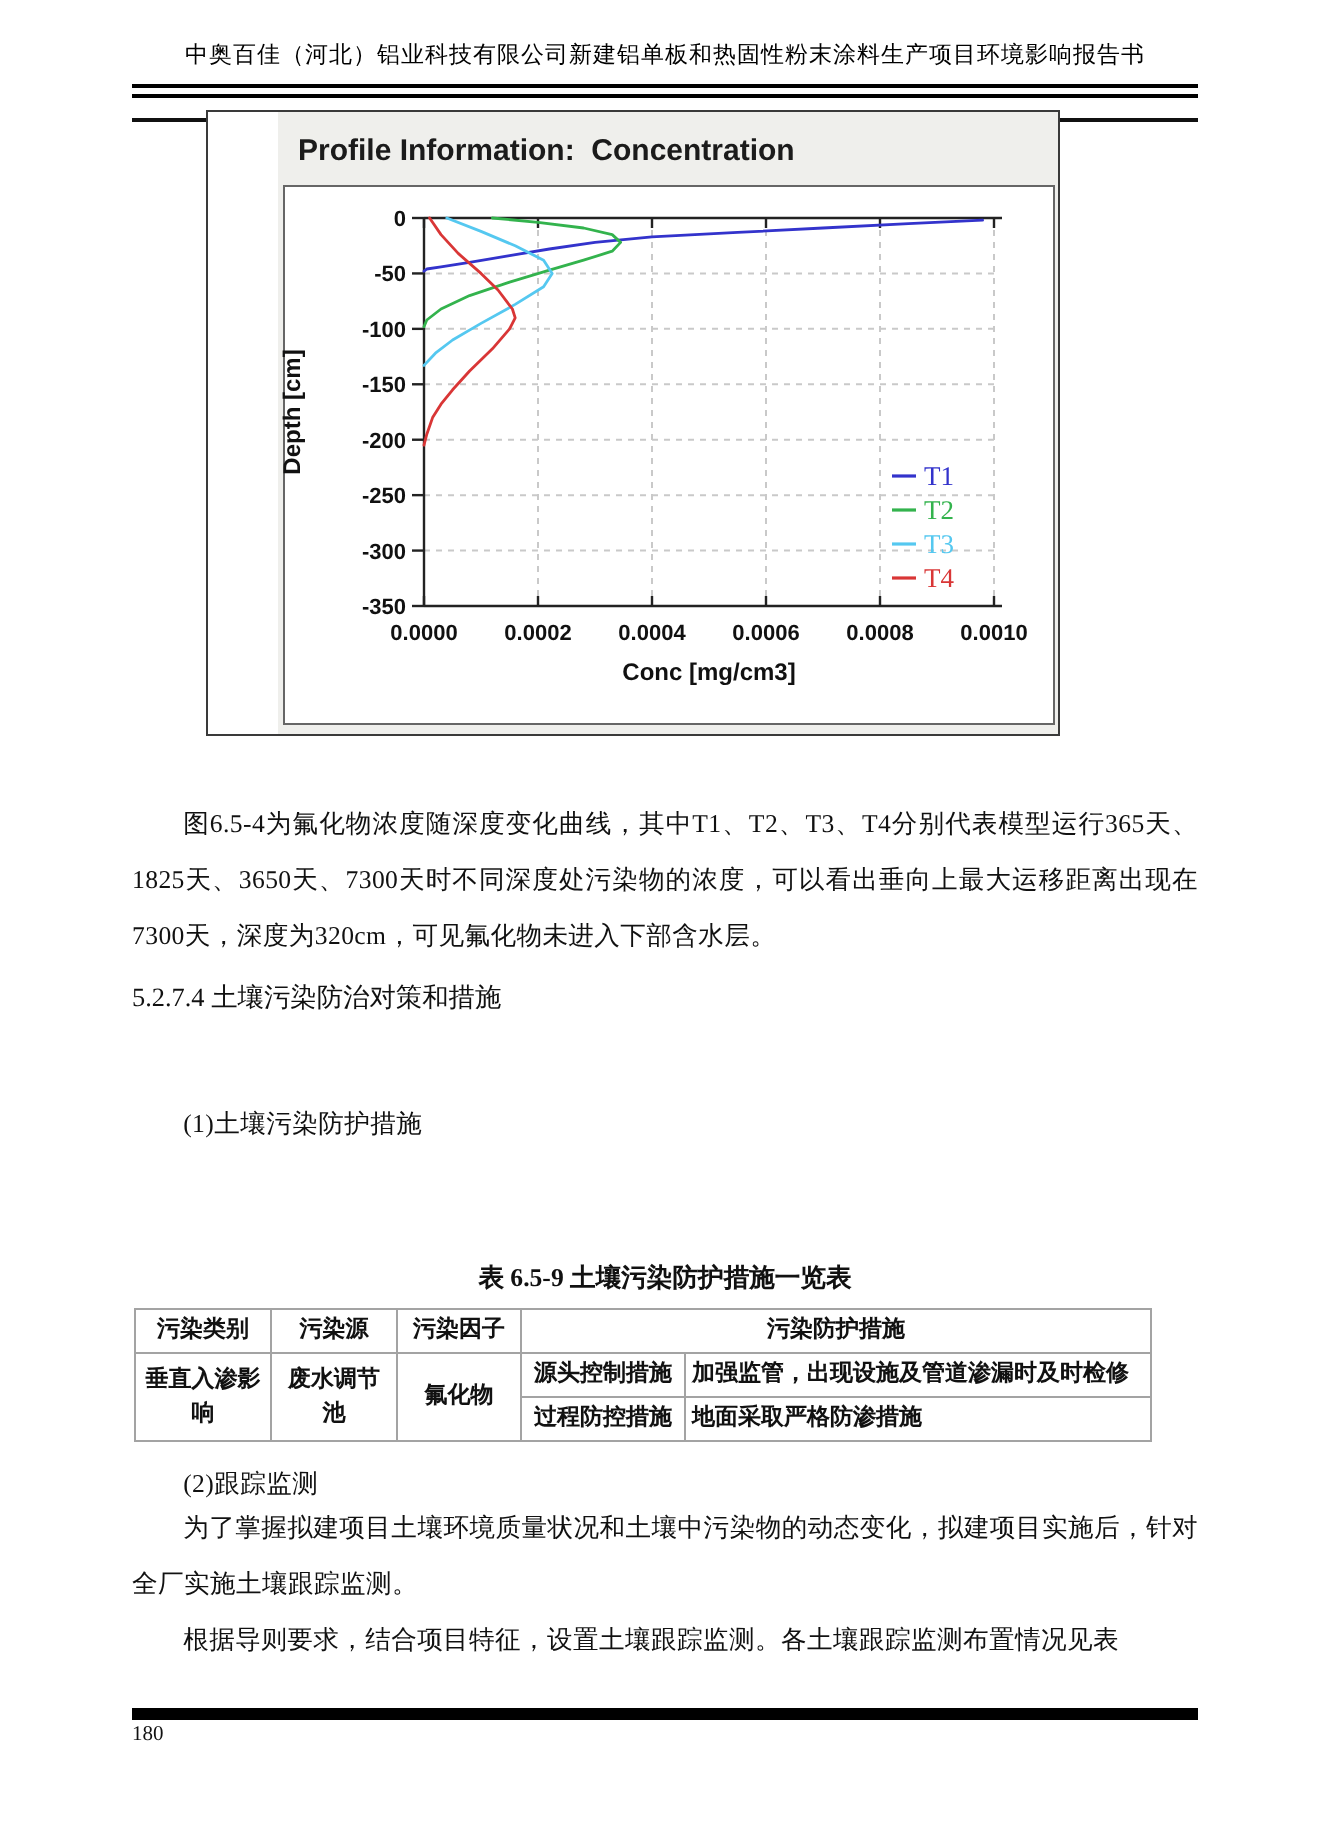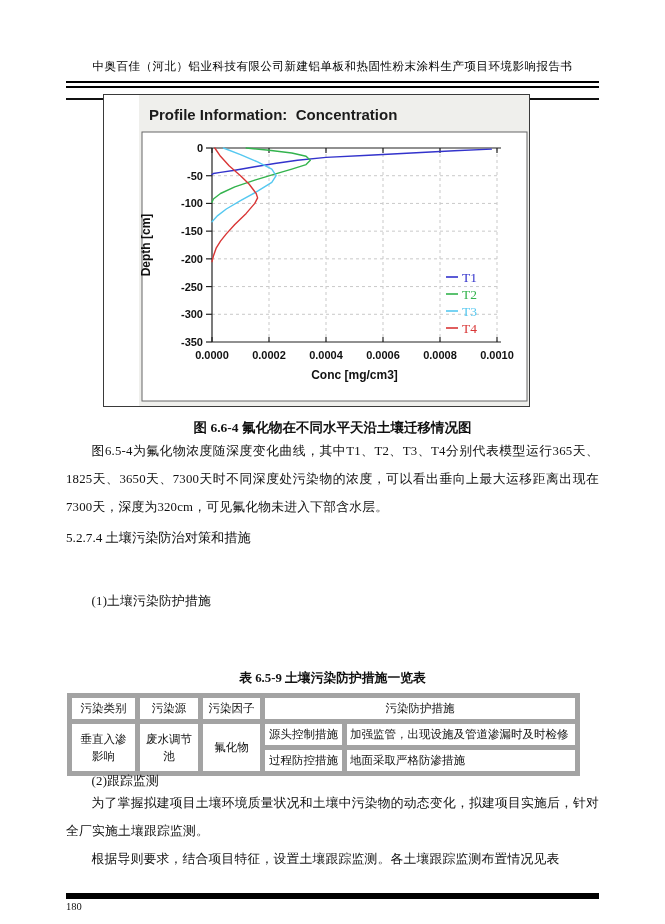--- a/index.html
+++ b/index.html
@@ -1,18 +1,18 @@
 <!DOCTYPE html>
 <html><head>
 <meta charset="utf-8">
 <style>
   html,body{margin:0;padding:0;background:#ffffff;}
   #page{position:relative;width:665px;height:924px;background:#fff;overflow:hidden;
         font-family:"Liberation Serif",serif;color:#111;}
-  .abs{position:absolute;margin-top:39px;}
+  .abs{position:absolute;}
 
   
   .doc-header{top:20px;left:66px;width:533px;text-align:center;font-size:11.5px;
               letter-spacing:.5px;color:#000;}
   .double-rule{top:42px;left:66px;width:533px;height:3px;
                border-top:2.5px solid #000;border-bottom:2.5px solid #000;}
   .thin-rule{top:59px;left:66px;width:533px;height:0;border-top:2px solid #111;}
 
   
   .figure{top:55px;left:103px;width:425px;height:311px;border:1px solid #3a3a3a;background:#fff;}
@@ -25,21 +25,21 @@
   .legend-label{font:400 13.5px "Liberation Serif",serif;}
 
   
   .cap{width:533px;left:66px;text-align:center;font-weight:700;font-size:13.5px;}
   .para{width:533px;left:66px;font-size:12.8px;line-height:28px;text-align:justify;
         text-indent:2em;letter-spacing:.2px;}
   .h1{width:533px;left:66px;font-size:13.2px;}
 
   
   table{border-collapse:collapse;table-layout:fixed;font-size:11.5px;}
-  td{border:5px solid #a3a3a3;text-align:center;vertical-align:middle;padding:2px 3px;line-height:17px;}
+  td{border:1px solid #a3a3a3;text-align:center;vertical-align:middle;padding:2px 3px;line-height:17px;font-weight:bold;}
   td.left{text-align:left;}
 
   
   .footer-bar{top:854px;left:66px;width:533px;height:6px;background:#000;}
   .page-num{top:862px;left:66px;font-size:10.5px;}
 </style>
 </head>
 <body>
 
 <div id="page">
@@ -111,21 +111,20 @@
         <text x="358" y="186.5" fill="#3333cc" class="legend-label">T1</text>
         <line x1="342" y1="199" x2="354" y2="199" stroke="#33b34d" stroke-width="1.6"></line>
         <text x="358" y="203.5" fill="#33b34d" class="legend-label">T2</text>
         <line x1="342" y1="216" x2="354" y2="216" stroke="#55c8f0" stroke-width="1.6"></line>
         <text x="358" y="220.5" fill="#55c8f0" class="legend-label">T3</text>
         <line x1="342" y1="233" x2="354" y2="233" stroke="#d93636" stroke-width="1.6"></line>
         <text x="358" y="237.5" fill="#d93636" class="legend-label">T4</text>
       </svg>
   </div>
 
-  <div class="abs cap" style="top:380px;">图 6.6-4   氟化物在不同水平天沿土壤迁移情况图</div>
 
   <div class="abs para" style="top:398px;">图6.5-4为氟化物浓度随深度变化曲线，其中T1、T2、T3、T4分别代表模型运行365天、1825天、3650天、7300天时不同深度处污染物的浓度，可以看出垂向上最大运移距离出现在7300天，深度为320cm，可见氟化物未进入下部含水层。</div>
 
   <div class="abs h1" style="top:490px;">5.2.7.4 土壤污染防治对策和措施</div>
 
   <div class="abs para" style="top:548px;">(1)土壤污染防护措施</div>
 
 
   <div class="abs cap" style="top:631px;font-size:12.8px;">表 6.5-9   土壤污染防护措施一览表</div>
 

